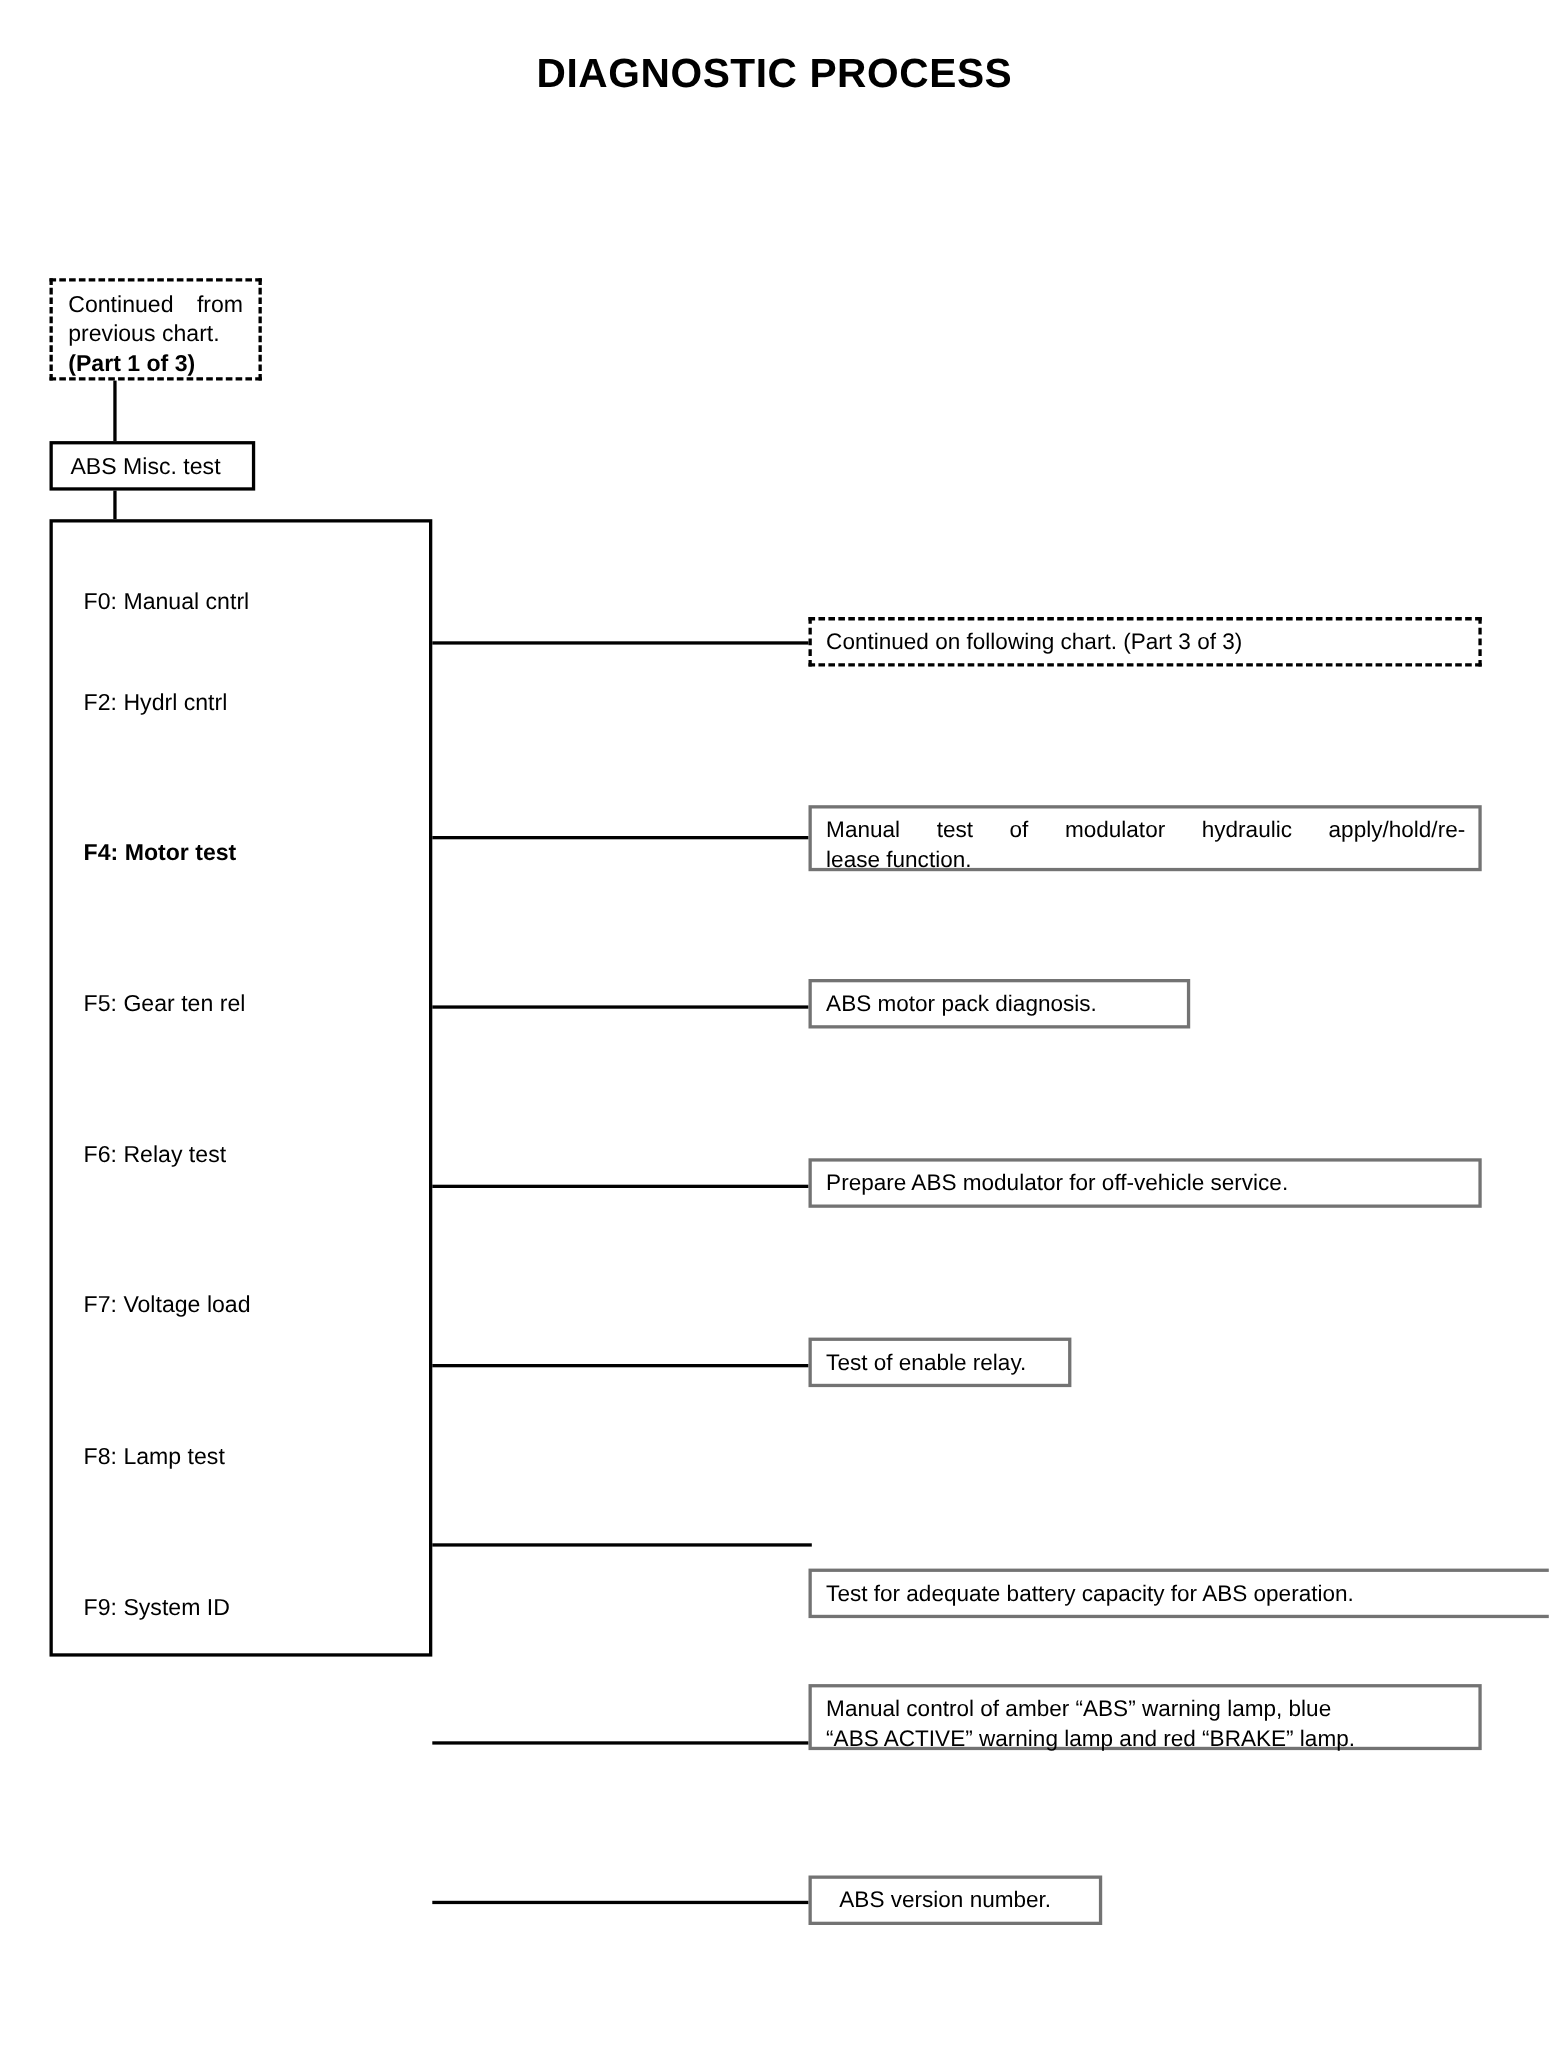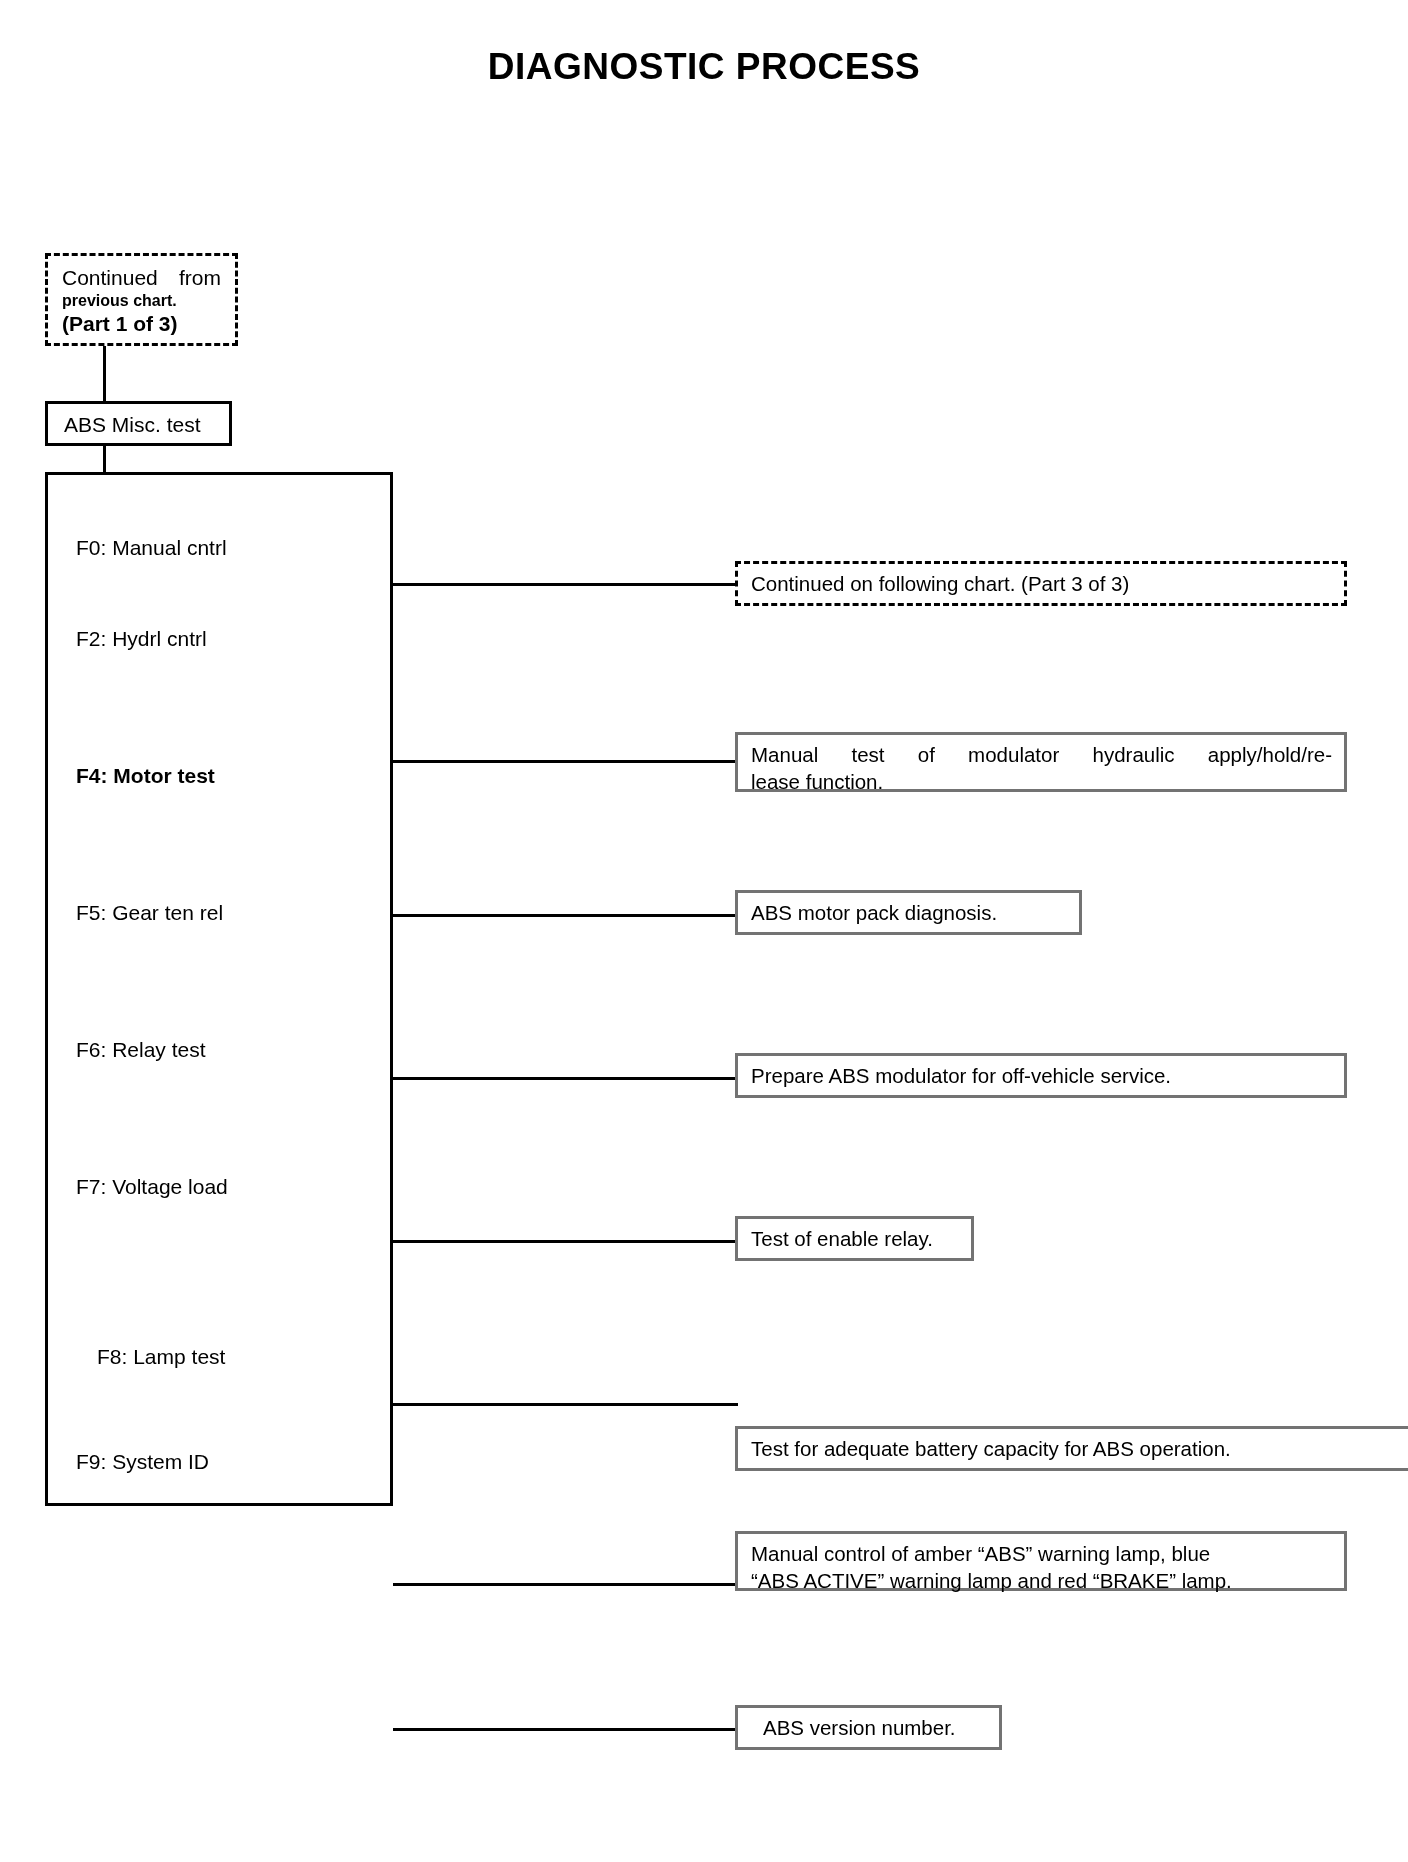--- a/index.html
+++ b/index.html
@@ -61,21 +61,21 @@
     top: 253px;
     width: 193px;
     height: 93px;
   }
   #continued-from .l1 {
     display: block;
     text-align: justify;
     text-align-last: justify;
     font-size: 21px;
   }
-  #continued-from .l2 { display: block; font-size: 16px; font-weight: bold; }
+  #continued-from .l2 { display: block; font-size: 21px; }
   #continued-from .l3 { display: block; font-size: 21px; font-weight: bold; }
 
   
   #abs-misc-test {
     left: 45px;
     top: 401px;
     width: 187px;
     height: 45px;
   }
   #abs-misc-test .pad { padding: 8px 0 0 16px; }
@@ -142,21 +142,21 @@
 
 <div class="vline" style="left:103px; top:446px; height:29px;"></div>
 
 <div id="f-list-box">
   <div class="f-item" style="top:15px;margin-top:46px;">F0: Manual cntrl</div>
   <div class="f-item" style="top:152px;">F2: Hydrl cntrl</div>
   <div class="f-item" style="top:289px;font-weight:bold;">F4: Motor test</div>
   <div class="f-item" style="top:426px;">F5: Gear ten rel</div>
   <div class="f-item" style="top:563px;">F6: Relay test</div>
   <div class="f-item" style="top:672px;margin-top:28px;">F7: Voltage load</div>
-  <div class="f-item" style="top:870px;margin-left:21px;">F8: Lamp test</div>
+  <div class="f-item" style="top:838px;">F8: Lamp test</div>
   <div class="f-item" style="top:975px;">F9: System ID</div>
 </div>
 
 <div class="hline" style="left:393px; top:583px;  width:345px;"></div>
 <div class="hline" style="left:393px; top:760px;  width:345px;"></div>
 <div class="hline" style="left:393px; top:914px;  width:345px;"></div>
 <div class="hline" style="left:393px; top:1077px; width:345px;"></div>
 <div class="hline" style="left:393px; top:1240px; width:345px;"></div>
 <div class="hline" style="left:393px; top:1403px; width:345px;"></div>
 <div class="hline" style="left:393px; top:1583px; width:345px;"></div>

